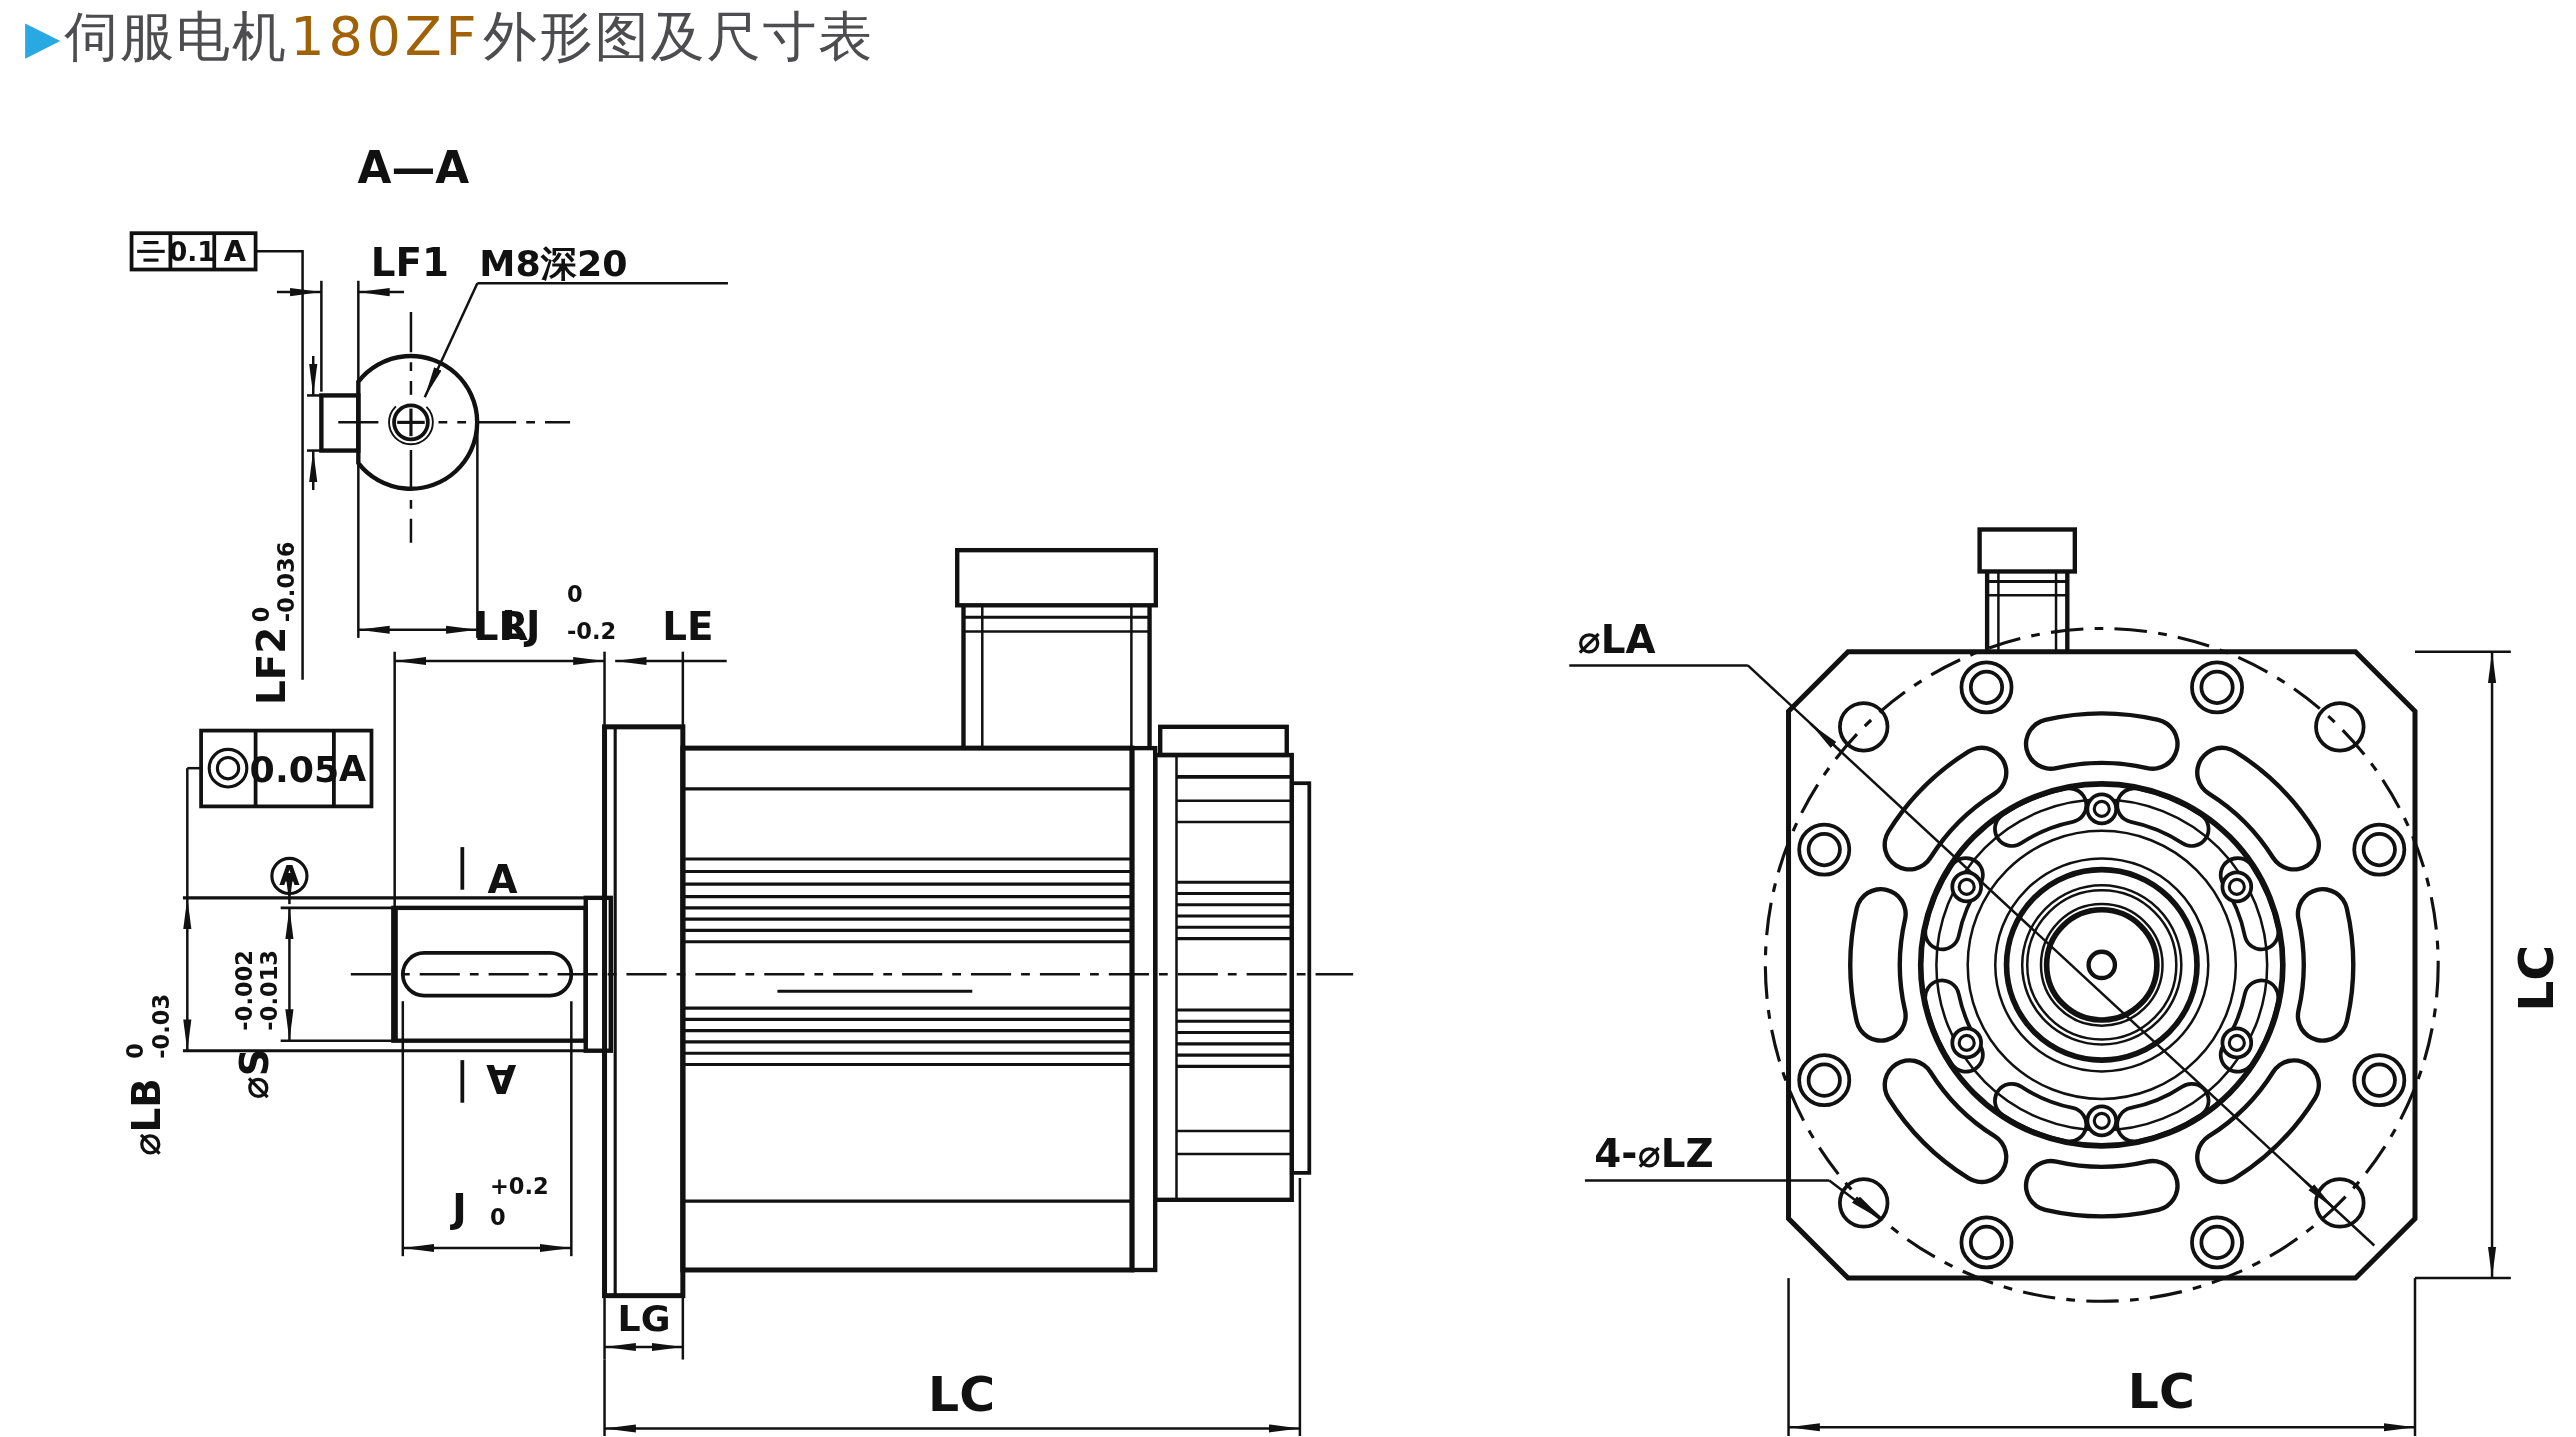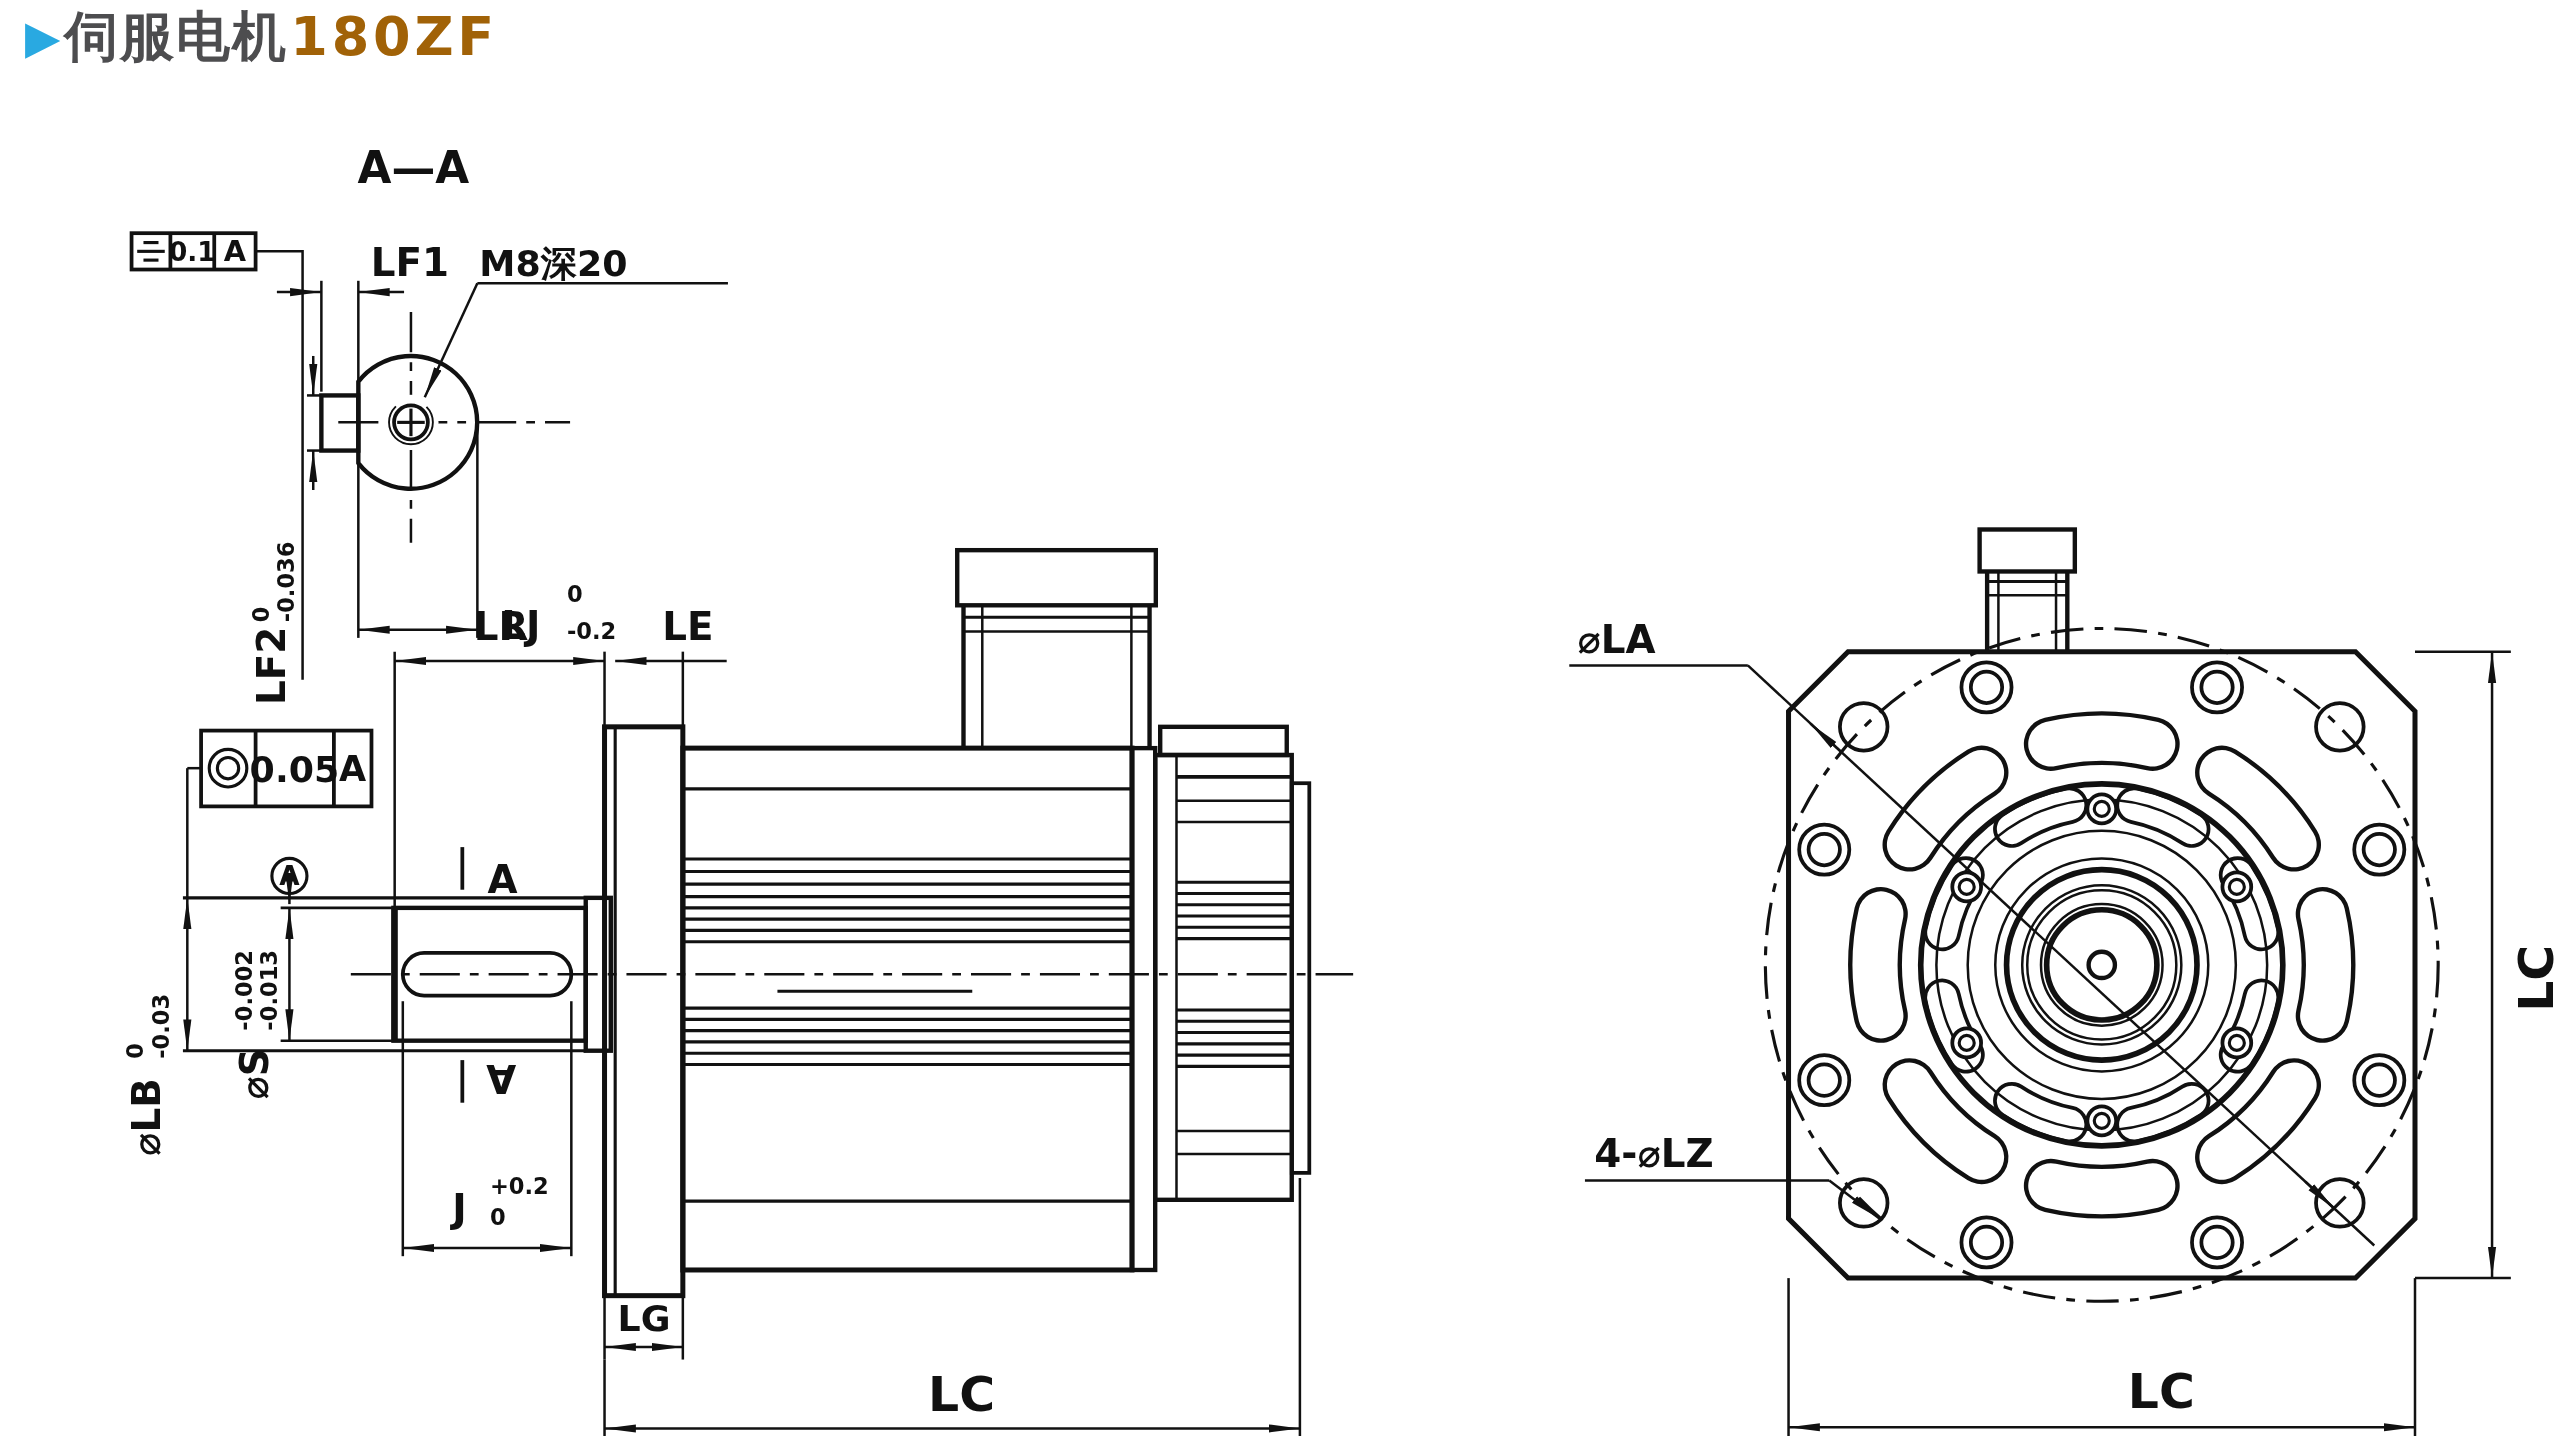--- a/index.html
+++ b/index.html
@@ -1,21 +1,21 @@
 <!DOCTYPE html>
 <html style="font-size:10px"><head>
 <meta charset="utf-8">
 <style>
   html,body{margin:0;padding:0;background:#ffffff;}
   body{width:2576px;height:1438px;position:relative;font-family:"DejaVu Sans","Liberation Sans",sans-serif;}
   #stage{position:absolute;inset:0;}
   
   .titlebar{position:absolute;left:25px;top:10px;display:flex;align-items:center;z-index:5;}
   .titlebar .bullet{color:#29a9e1;font-size:46px;line-height:1;margin-right:3.8px;}
-  .titlebar .t{font-size:54px;font-weight:bold;color:#4d4d4f;letter-spacing:1.9px;line-height:1;}
+  .titlebar .t{font-size:54px;font-weight:normal;color:#4d4d4f;letter-spacing:1.9px;line-height:1;}
   .titlebar .model{color:#a16207;letter-spacing:3.8px;padding:0 2.5px;}
   
   .s{stroke:#111;fill:none;}
   .k10{stroke-width:10px;} .k8{stroke-width:8px;} .k7{stroke-width:7px;}
   .k6{stroke-width:6px;} .k5{stroke-width:5px;} .k4{stroke-width:4px;} .k3{stroke-width:3px;}
   .cl{stroke-dasharray:64 16 14 16;}
   .bc{stroke-dasharray:52 18 14 18;}
   .slotB{stroke:#111;fill:none;stroke-linecap:round;}
   .slotW{stroke:#fff;fill:none;stroke-linecap:round;}
   .wfill{fill:#fff;}
@@ -24,20 +24,21 @@
   .t62{font-size:62px;} .t70{font-size:70px;} .t78{font-size:78px;}
   .mid{text-anchor:middle;}
 </style>
 </head>
 <body>
 
 <div class="titlebar">
   <span class="bullet">▶</span>
   <span class="t">伺服电机</span>
   <span class="t model">180ZF</span>
+  <span class="t">外形图及尺寸表</span>
 </div>
 
 <svg id="stage" viewBox="0 0 4112 2295" width="2576" height="1438">
   <defs>
     <pattern id="hatch" width="26" height="26" patternUnits="userSpaceOnUse" patternTransform="rotate(45)">
       <line x1="0" y1="0" x2="0" y2="26" stroke="#111" stroke-width="4"></line>
     </pattern>
     <marker id="arr" markerUnits="userSpaceOnUse" markerWidth="54" markerHeight="16" refX="50" refY="8" orient="auto-start-reverse">
       <path d="M0,1.5 L50,8 L0,14.5 Z" fill="#111"></path>
     </marker>

